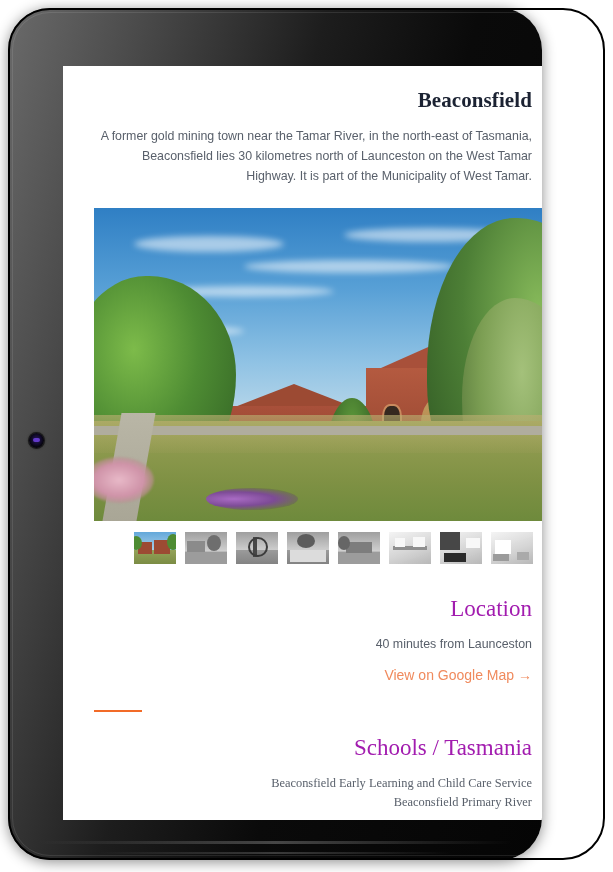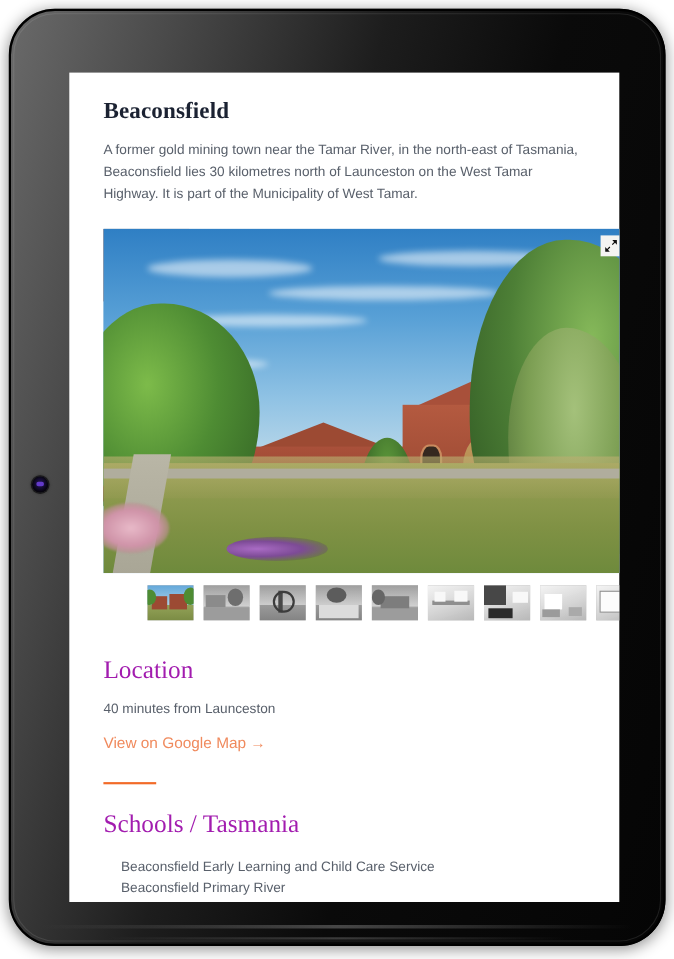--- a/index.html
+++ b/index.html
@@ -13,26 +13,27 @@
     overflow: hidden;
     font-family: "Liberation Sans", sans-serif;
     position: relative;
   }
 
   
   #device-frame {
     position: absolute;
     left: 8px;
     top: 8px;
-    width: 597px;
+    width: 534px;
     height: 852px;
     border-radius: 42px;
     background: linear-gradient(105deg, #6a6a6a 0%, #4a4a4a 18%, #1d1d1d 42%, #0a0a0a 62%, #050505 100%);
     box-shadow: 0 2px 14px rgba(0,0,0,0.45);
     overflow: hidden;
+    text-align: right;
   }
   #device-outer-edge {
     position: absolute;
     left: 8px;
     top: 8px;
     width: 597px;
     height: 852px;
     border-radius: 42px;
     box-sizing: border-box;
     border: 2px solid #000;
@@ -377,23 +378,24 @@
     color: #a21caf;
     margin: 0 0 12px 0;
   }
   p.section-text {
     font-size: 12.4px;
     line-height: 1.55;
     color: #59606b;
     margin: 0;
   }
   .school-list {
-    margin: 16px;
+    margin: 0;
     padding: 0;
     list-style: none;
+    font-family: Liberation Serif, serif;
   }
   .school-list li {
     font-size: 12.4px;
     line-height: 1.52;
     color: #59606b;
   }
   a.map-link {
     display: inline-block;
     margin-top: 13px;
     font-size: 14px;

